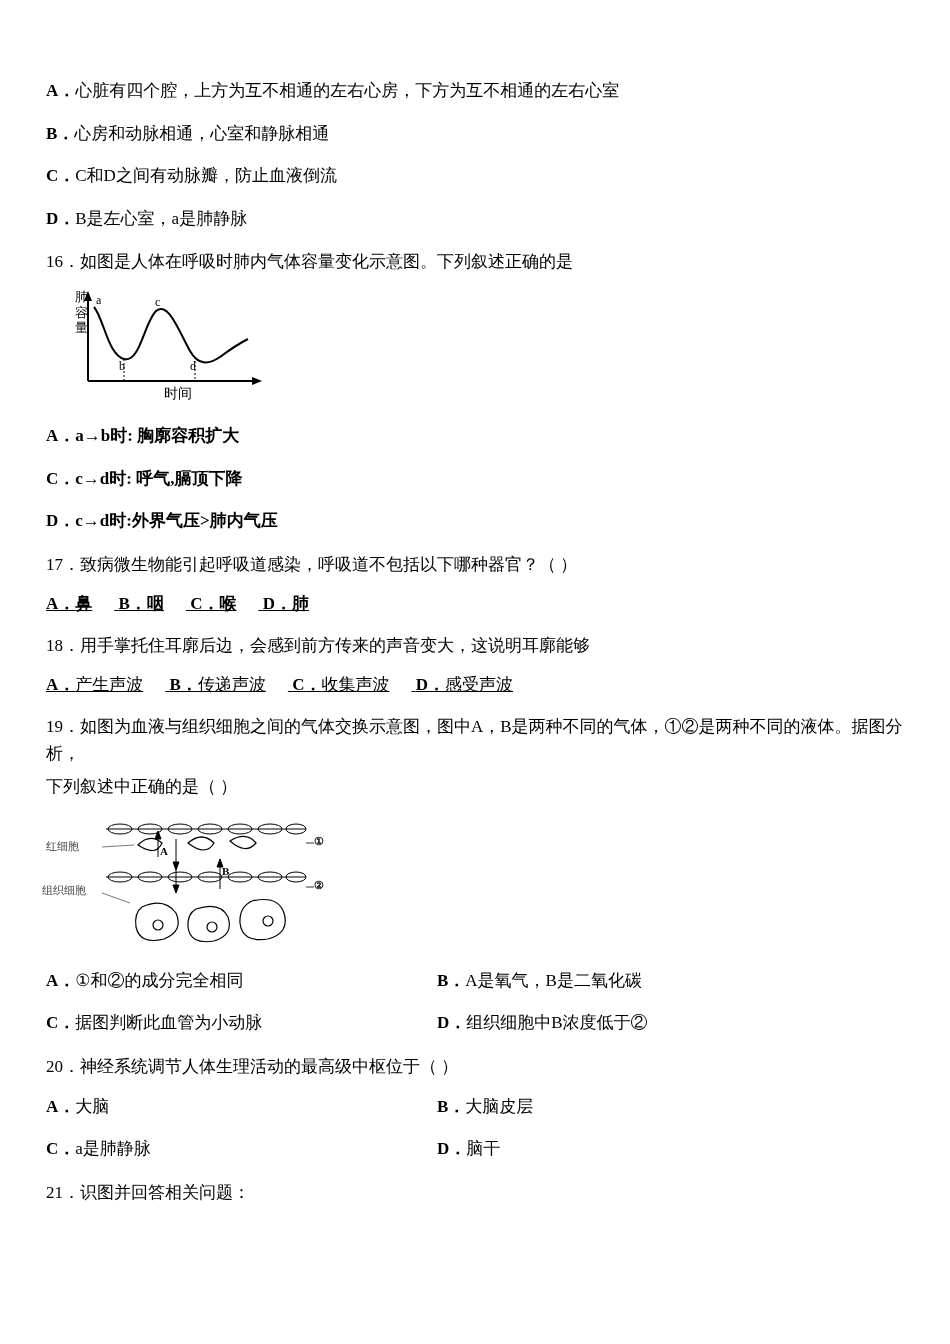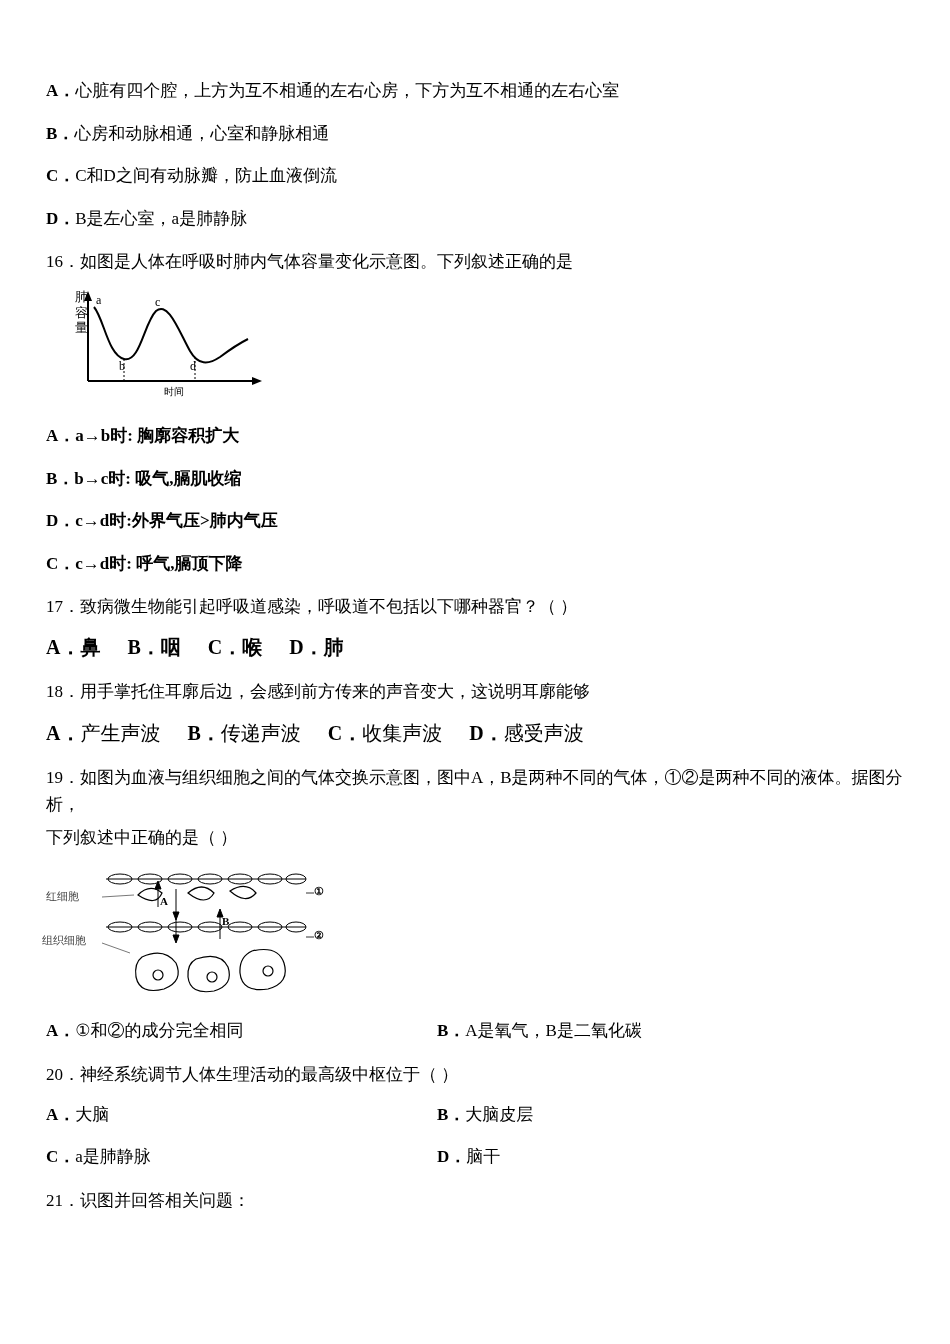--- a/index.html
+++ b/index.html
@@ -39,22 +39,23 @@
     font-size: 17px;
     line-height: 1.5;
     margin: 0 0 17px 0;
     gap: 39px;
   }
   .two-col > div:first-child {
     width: 352px;
     flex: 0 0 352px;
   }
   .inline-opts {
-    font-size: 20px;
+    font-size: 17px;
     margin: 0 0 17px 0;
+    text-decoration: underline;
   }
   .inline-opts span.sep {
     display: inline-block;
     width: 22px;
   }
   
   .fig-lung {
     position: relative;
     width: 230px;
     height: 118px;
@@ -66,21 +67,21 @@
     top: 0;
     width: 16px;
     font-size: 13px;
     line-height: 1.18;
     text-align: right;
   }
   .fig-lung .xlab {
     position: absolute;
     left: 108px;
     top: 96px;
-    font-size: 10px;
+    font-size: 14px;
   }
   .fig-lung .pt {
     position: absolute;
     font-size: 12px;
     font-family: "Liberation Serif", serif;
   }
   
   .fig-gas {
     position: relative;
     width: 250px;
@@ -139,27 +140,24 @@
     <div class="pt" style="left:63px; top:70px;">b</div>
     <div class="pt" style="left:99px; top:6px;">c</div>
     <div class="pt" style="left:134px; top:70px;">d</div>
     <div class="xlab">时间</div>
   </div>
 
   <div class="opt">
     <span class="lbl">A．</span><span class="lbl">a→b时: 胸廓容积扩大</span>
   </div>
   <div class="opt">
-    <span class="lbl">B．</span><span class="lbl">b→c时: 吸气,膈肌收缩</span>
+    <span class="lbl">C．</span><span class="lbl">c→d时: 呼气,膈顶下降</span>
   </div>
   <div class="opt">
     <span class="lbl">D．</span><span class="lbl">c→d时:外界气压&gt;肺内气压</span>
-  </div>
-  <div class="opt">
-    <span class="lbl">C．</span><span class="lbl">c→d时: 呼气,膈顶下降</span>
   </div>
 
   <div class="q">
     <span>17．</span><span>致病微生物能引起呼吸道感染，呼吸道不包括以下哪种器官？（      ）</span>
   </div>
   <div class="inline-opts">
     <span class="lbl">A．</span><span class="lbl">鼻</span><span class="sep"></span>
     <span class="lbl">B．</span><span class="lbl">咽</span><span class="sep"></span>
     <span class="lbl">C．</span><span class="lbl">喉</span><span class="sep"></span>
     <span class="lbl">D．</span><span class="lbl">肺</span>
@@ -246,20 +244,28 @@
   </div>
 
   <div class="two-col">
     <div>
       <span class="lbl">A．</span><span>①和②的成分完全相同</span>
     </div>
     <div>
       <span class="lbl">B．</span><span>A是氧气，B是二氧化碳</span>
     </div>
   </div>
+  <div class="two-col">
+    <div>
+      <span class="lbl">C．</span><span>据图判断此血管为小动脉</span>
+    </div>
+    <div>
+      <span class="lbl">D．</span><span>组织细胞中B浓度低于②</span>
+    </div>
+  </div>
 
   <div class="q">
     <span>20．</span><span>神经系统调节人体生理活动的最高级中枢位于（       ）</span>
   </div>
   <div class="two-col">
     <div>
       <span class="lbl">A．</span><span>大脑</span>
     </div>
     <div>
       <span class="lbl">B．</span><span>大脑皮层</span>

